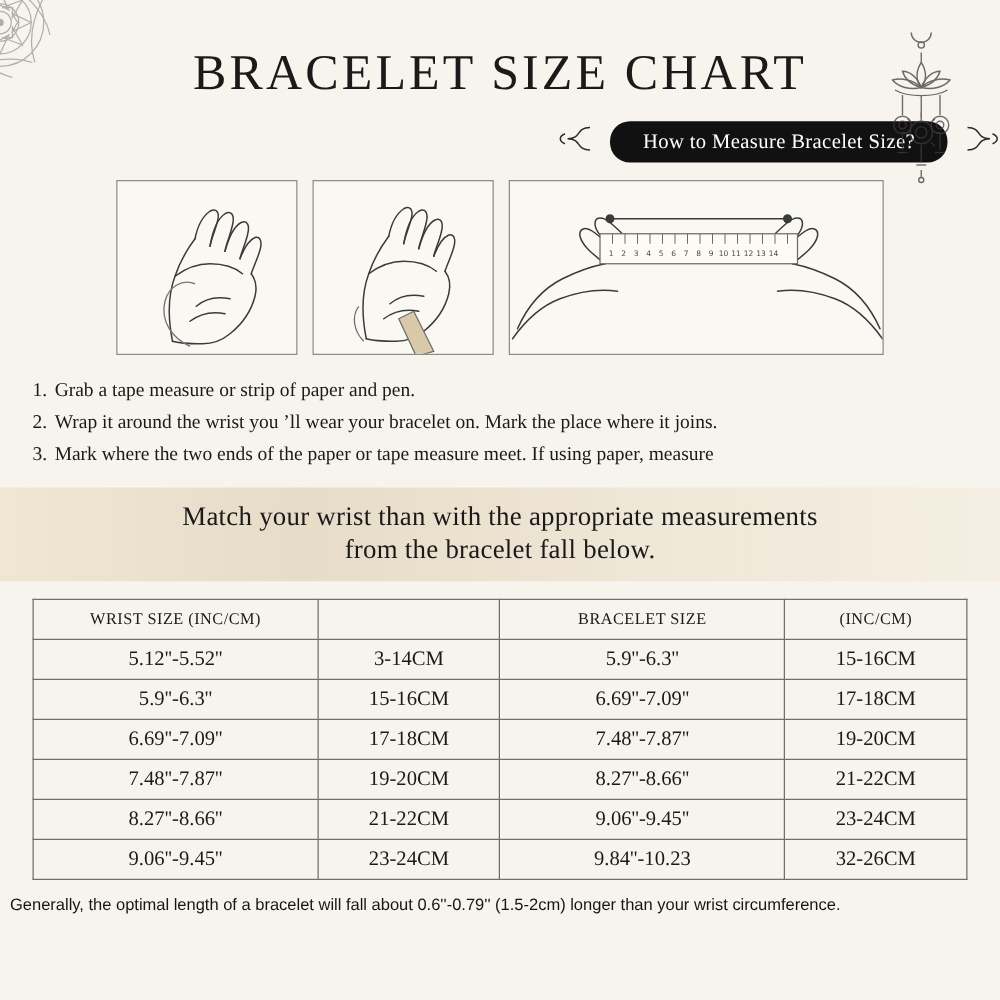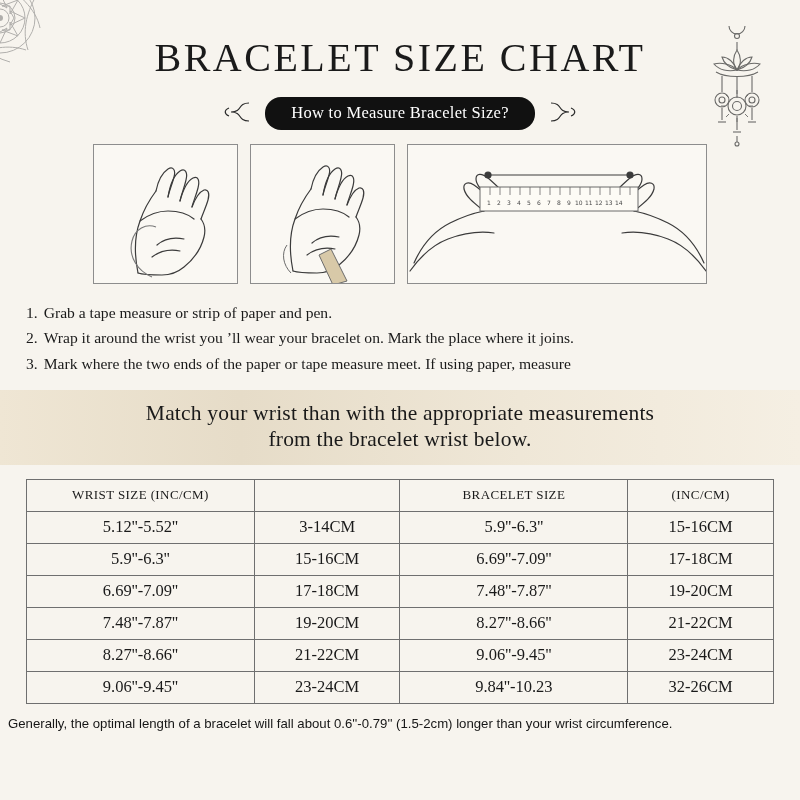--- a/index.html
+++ b/index.html
@@ -42,21 +42,21 @@
     letter-spacing: 2.5px;
     font-weight: normal;
     margin: 18px 0 16px 0;
     padding-top: 16px;
     font-family: "Liberation Serif", serif;
   }
 
   .subtitle-row {
     display: flex;
     align-items: center;
-    justify-content: center;
+    justify-content: flex-end;
     gap: 12px;
     margin-top: 14px;
   }
   .pill {
     background: #111;
     color: #fff;
     border-radius: 16px;
     padding: 6px 26px 7px 26px;
     font-size: 16.5px;
     letter-spacing: .3px;
@@ -349,21 +349,21 @@
       <span class="step-text">Wrap it around the wrist you ’ll wear your bracelet on. Mark the place where it joins.</span>
     </div>
     <div class="step">
       <span class="step-num">3.</span>
       <span class="step-text">Mark where the two ends of the paper or tape measure meet. If using paper, measure</span>
     </div>
   </div>
 
   <div class="banner">
     <div>Match your wrist than with the appropriate measurements</div>
-    <div>from the bracelet wrist below.</div>
+    <div>from the bracelet fall below.</div>
   </div>
 
   <div class="table-wrap">
     <table>
       <thead>
         <tr>
           <th class="th-wrist">WRIST SIZE (INC/CM)</th>
           <th class="th-wrist-unit"></th>
           <th class="th-brac">BRACELET SIZE</th>
           <th class="th-brac-unit">(INC/CM)</th>

